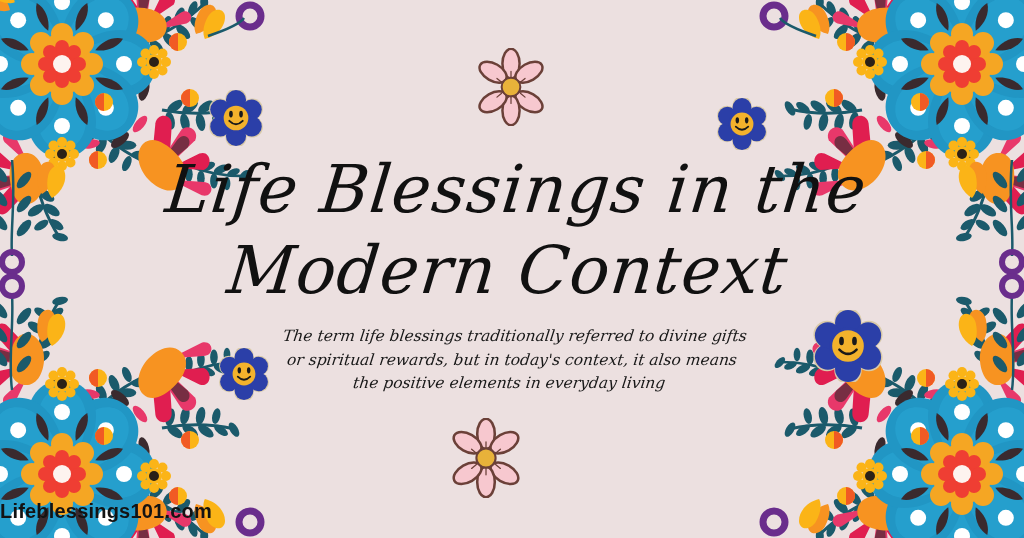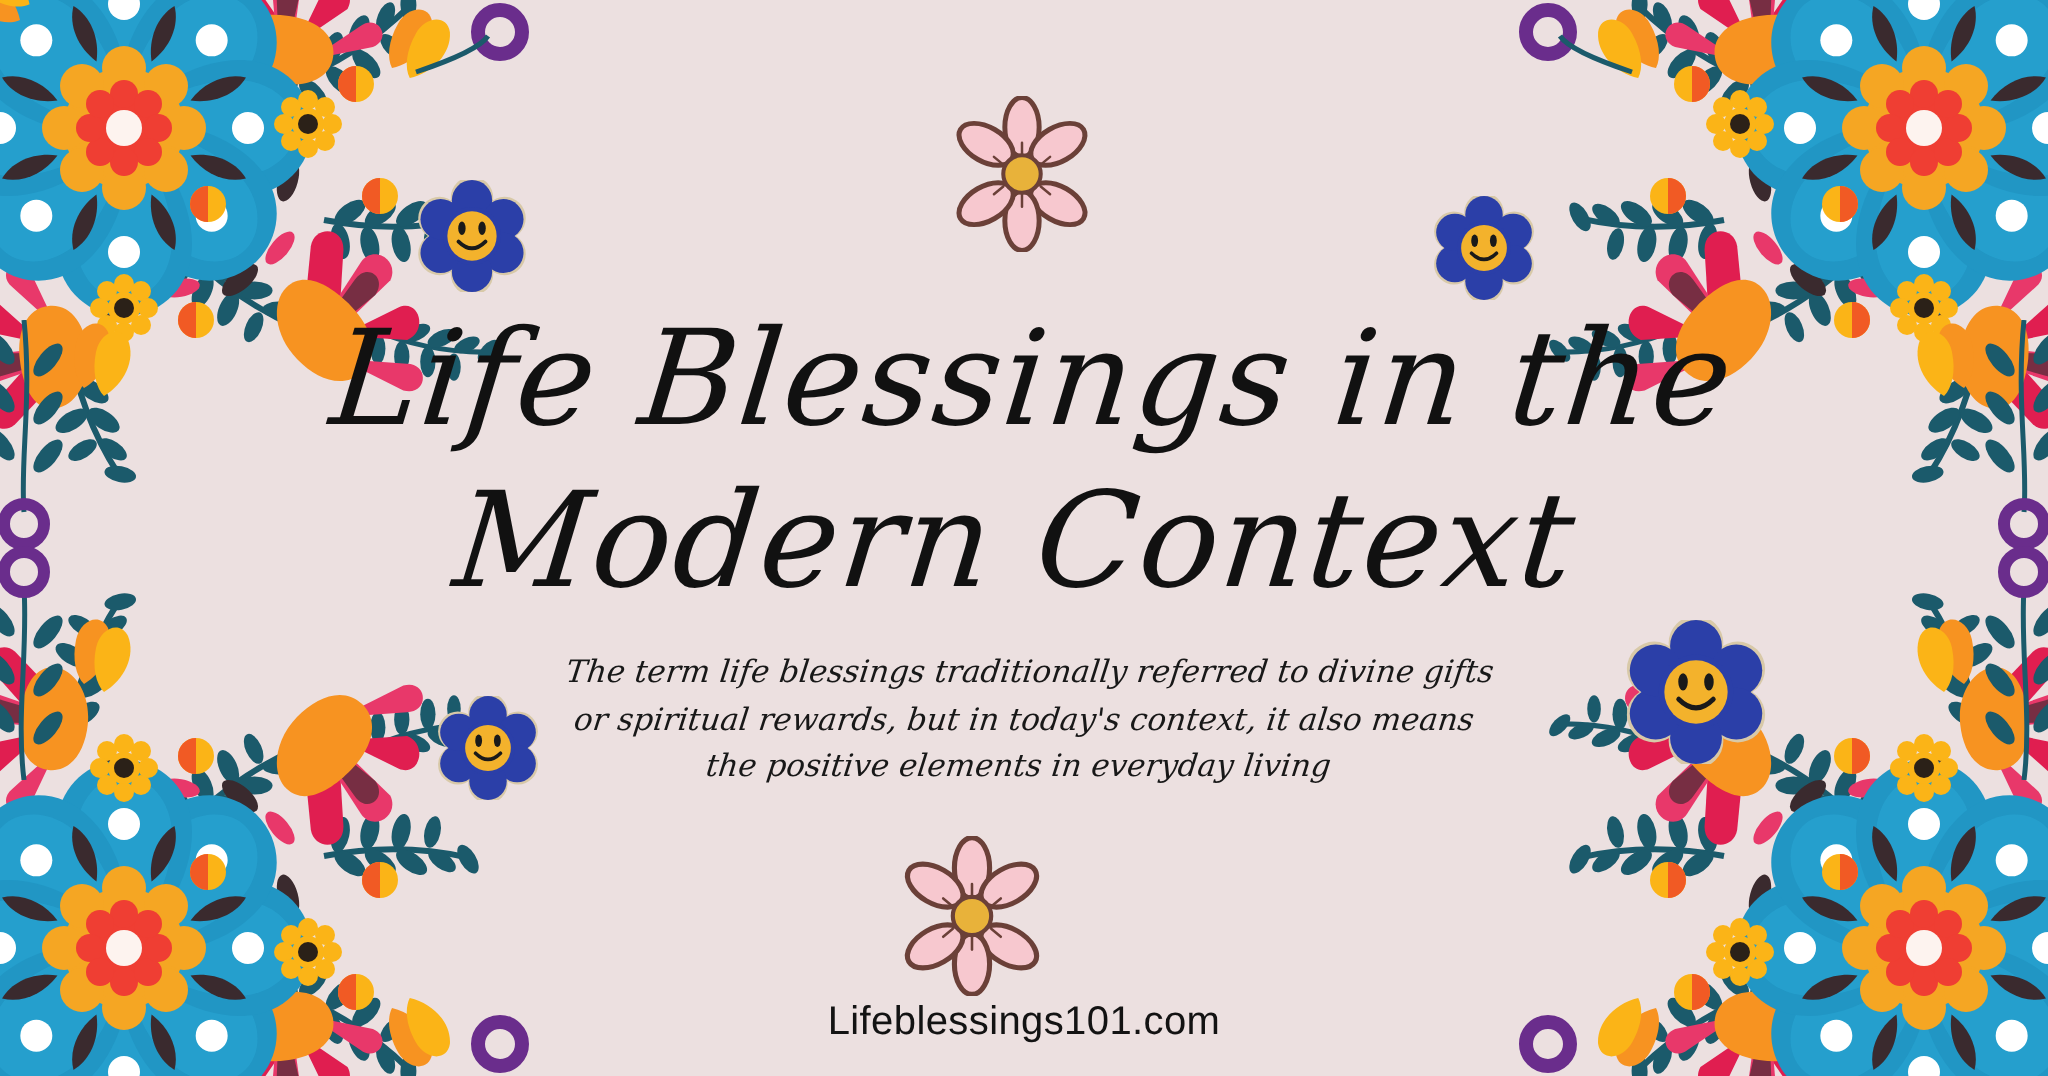--- a/index.html
+++ b/index.html
@@ -47,23 +47,22 @@
     text-align:center;
     font-family:"DejaVu Serif", serif;
     font-style:italic;
     font-size:15.5px;
     line-height:1.52;
     color:#181818;
     transform:skewX(-7deg);
   }
   #footer{
     position:absolute;left:0;right:0;top:500px;
-    text-align:center;
     font-family:"Liberation Sans", sans-serif;
-    font-weight:normal;
+    font-weight:bold;
     font-size:20px;
     letter-spacing:0.2px;
     color:#131313;
   }
 </style>
 </head>
 <body>
 
 <div id="banner">
 

